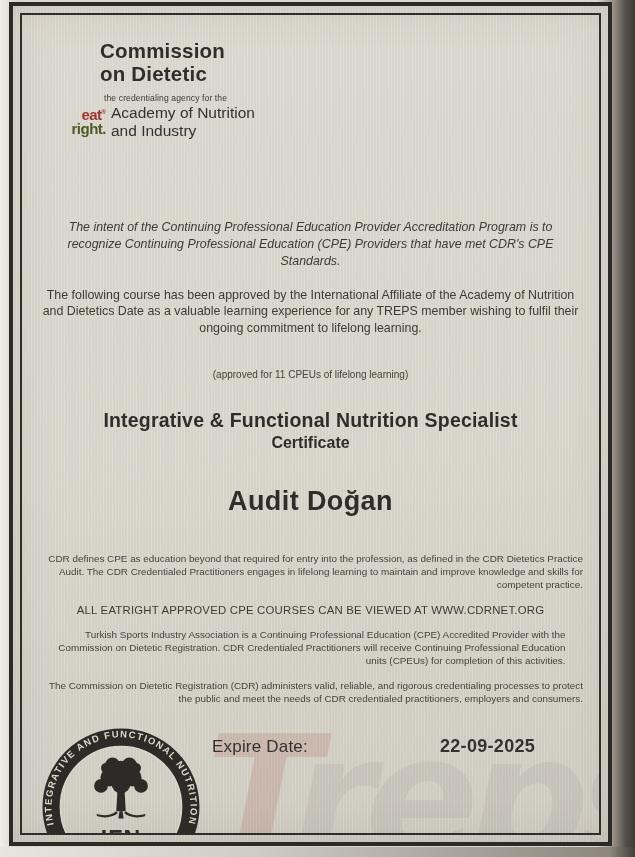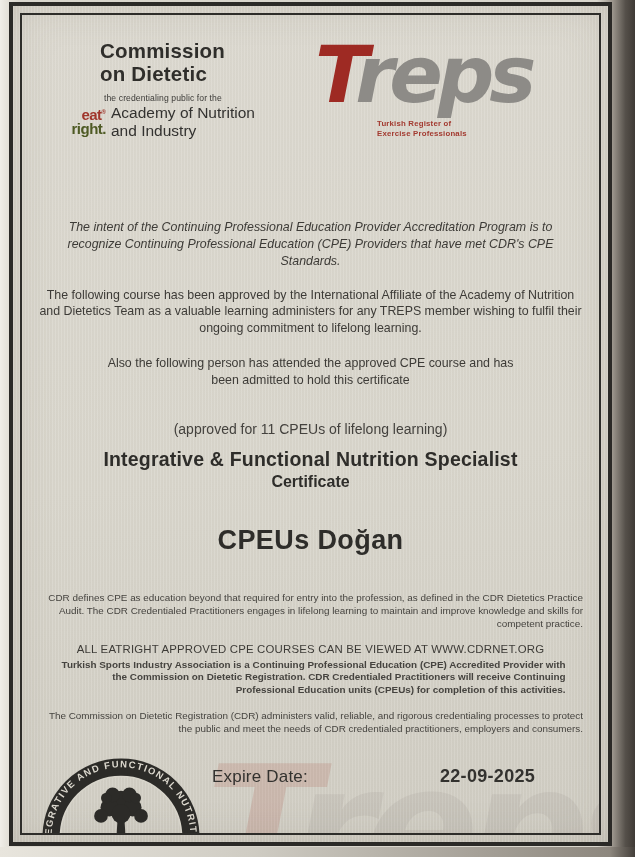--- a/index.html
+++ b/index.html
@@ -57,29 +57,29 @@
   .treps-word .rest{ color:#8d8b87; }
   .treps-tagline{ position:absolute; left:62px; top:86px; font-size:7.8px; font-weight:bold;
     color:#a33a30; line-height:1.3; letter-spacing:.2px; }
 
   
   .bodytext{ text-align:center; color:#3d3b37; }
   .para{ font-size:12.4px; line-height:1.36; margin:8px auto; }
   .p-intro{ font-style:italic; max-width:528px; margin-top:40px; }
   .p-course{ max-width:548px; margin-top:17px; text-align:center; }
   .p-person{ max-width:430px; margin-top:18px; }
-  .approved{ font-size:14px; margin-top:32px; color:#44423e;}
-  .cert-title{ font-size:19.5px; font-weight:bold; color:#2e2d2a; margin-top:11px; letter-spacing:.2px;}
+  .approved{ font-size:10px; margin-top:32px; color:#44423e;}
+  .cert-title{ font-size:19.5px; font-weight:bold; color:#2e2d2a; margin-top:29px; letter-spacing:.2px;}
   .cert-subtitle{ font-size:16px; font-weight:bold; color:#2e2d2a; margin-top:2px; }
   .recipient{ font-size:27px; font-weight:bold; color:#2e2d2a; margin-top:34px; letter-spacing:.4px; }
 
   .fineprint{ font-size:9.9px; line-height:1.3; color:#45433f; margin:0 auto;text-align:right; }
   .fp-cdr{ max-width:560px; margin-top:36px; }
   .view-line{ font-size:11.4px; margin-top:12px; color:#3d3b37; letter-spacing:.2px;}
-  .fp-provider{ max-width:510px; margin-top:4px;font-weight:bold; }
+  .fp-provider{ max-width:510px; margin-top:13px; }
   .fp-mission{ max-width:548px; margin-top:13px; }
 
   
   .bottom{ display:flex; margin-top:22px; padding:0 8px 0 4px; position:relative; }
   .watermark{ position:absolute; left:168px; top:-14px; z-index:0;
     font-family:"DejaVu Sans", sans-serif; font-weight:bold; font-style:italic;
     font-size:168px; letter-spacing:-10px; line-height:1; pointer-events:none; user-select:none;}
   .watermark .wt{ color:rgba(170,70,55,.16); }
   .watermark .wrest{ color:rgba(110,105,98,.09); }
 
@@ -102,50 +102,42 @@
 <div class="photo">
   <div class="certificate">
     <div class="inner-frame">
 
       <div class="header">
         <div class="issuer">
           <div class="issuer-name">
             <div>Commission</div>
             <div>on Dietetic</div>
           </div>
-          <div class="issuer-tagline">the credentialing public for the</div>
+          <div class="issuer-tagline">the credentialing agency for the</div>
           <div class="academy-row">
             <div class="eatright">
               <div><span class="er1">eat</span><span class="er-mark">®</span></div>
               <div class="er2">right.</div>
             </div>
             <div class="academy-text">
               <div>Academy of Nutrition</div>
               <div>and Industry</div>
             </div>
           </div>
         </div>
 
-        <div class="treps">
-          <div class="treps-word"><span class="t">T</span><span class="rest">reps</span></div>
-          <div class="treps-tagline">
-            <div>Turkish Register of</div>
-            <div>Exercise Professionals</div>
-          </div>
-        </div>
       </div>
 
       <div class="bodytext">
         <p class="para p-intro">The intent of the Continuing Professional Education Provider Accreditation Program is to recognize Continuing Professional Education (CPE) Providers that have met CDR's CPE Standards.</p>
-        <p class="para p-course">The following course has been approved by the International Affiliate of the Academy of Nutrition and Dietetics Team as a valuable learning administers for any TREPS member wishing to fulfil their ongoing commitment to lifelong learning.</p>
-        <p class="para p-person">Also the following person has attended the approved CPE course and has been admitted to hold this certificate</p>
+        <p class="para p-course">The following course has been approved by the International Affiliate of the Academy of Nutrition and Dietetics Date as a valuable learning experience for any TREPS member wishing to fulfil their ongoing commitment to lifelong learning.</p>
         <p class="approved">(approved for 11 CPEUs of lifelong learning)</p>
         <div class="cert-title">Integrative &amp; Functional Nutrition Specialist</div>
         <div class="cert-subtitle">Certificate</div>
-        <div class="recipient">CPEUs Doğan</div>
+        <div class="recipient">Audit Doğan</div>
         <p class="fineprint fp-cdr">CDR defines CPE as education beyond that required for entry into the profession, as defined in the CDR Dietetics Practice Audit. The CDR Credentialed Practitioners engages in lifelong learning to maintain and improve knowledge and skills for competent practice.</p>
         <p class="view-line">ALL EATRIGHT APPROVED CPE COURSES CAN BE VIEWED AT WWW.CDRNET.ORG</p>
         <p class="fineprint fp-provider">Turkish Sports Industry Association is a Continuing Professional Education (CPE) Accredited Provider with the Commission on Dietetic Registration. CDR Credentialed Practitioners will receive Continuing Professional Education units (CPEUs) for completion of this activities.</p>
         <p class="fineprint fp-mission">The Commission on Dietetic Registration (CDR) administers valid, reliable, and rigorous credentialing processes to protect the public and meet the needs of CDR credentialed practitioners, employers and consumers.</p>
       </div>
 
       <div class="bottom">
         <div class="watermark"><span class="wt">T</span><span class="wrest">reps</span></div>
 
         <div class="seal">

